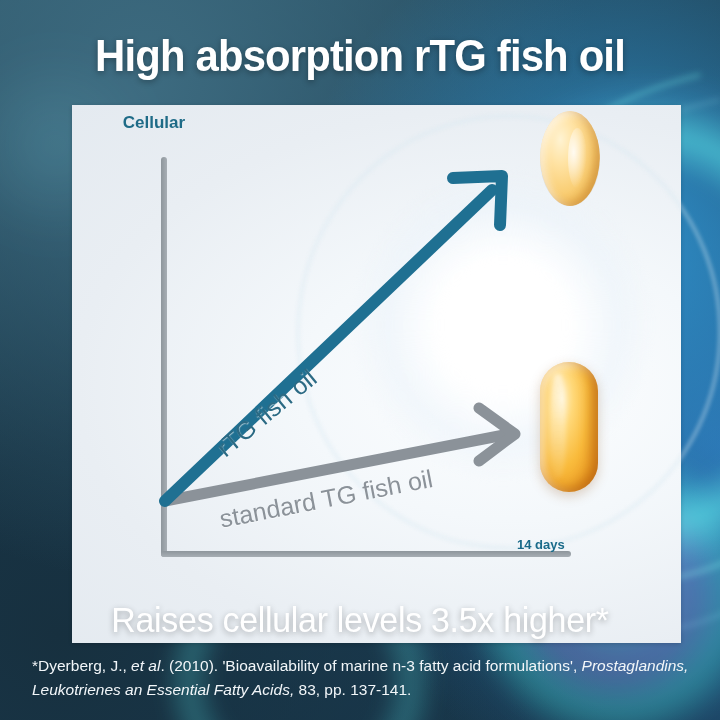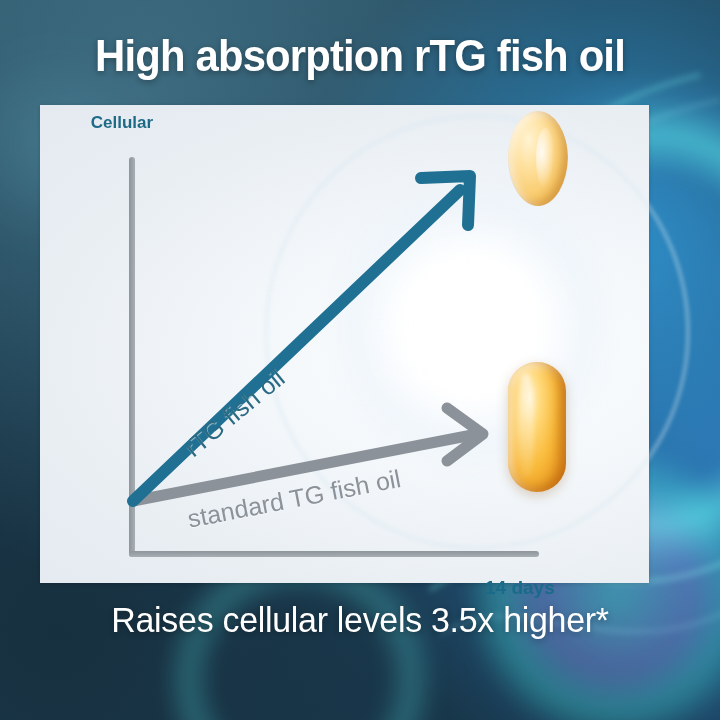--- a/index.html
+++ b/index.html
@@ -73,22 +73,22 @@
     font-weight: 700;
     letter-spacing: -0.9px;
     transform: scaleX(0.93);
     text-shadow: 0 2px 7px rgba(0,0,0,0.32);
     white-space: nowrap;
   }
 
   
   .panel {
     position: absolute;
-    left: 40px; top: 105px;
-    width: 609px; height: 478px;
+    left: 72px; top: 105px;
+    width: 609px; height: 538px;
     background:
       radial-gradient(ellipse at 72% 52%, #fdfeff 0%, #f4f8fb 34%, #e9eef3 70%, #e4eaf0 100%);
     box-shadow: 0 1px 4px rgba(0,0,0,0.18);
     text-decoration: underline;
   }
   .panel-glow {
     position: absolute;
     width: 320px; height: 330px;
     right: 18px; top: 55px;
     border-radius: 50%;
@@ -123,24 +123,23 @@
     text-align: center;
     color: #1e6b87;
     font-size: 17px;
     font-weight: 700;
     line-height: 1.45;
   }
   .axis-label-x {
     position: absolute;
     left: 445px; top: 432px;
     color: #1a6b8a;
-    font-size: 19px;
+    font-size: 13px;
     font-weight: 700;
     white-space: nowrap;
-    margin-top: 40px;
   }
 
   
   .arrow-svg {
     position: absolute;
     left: 0; top: 0;
     width: 609px; height: 470px;
     overflow: visible;
   }
 
@@ -282,14 +281,17 @@
 
     <div class="arrow-text rtg-text">rTG fish oil</div>
     <div class="arrow-text std-text">standard TG fish oil</div>
 
     <div class="cap cap-top"></div>
     <div class="cap cap-bot"></div>
   </div>
 
   <div class="tagline">Raises cellular levels 3.5x higher*</div>
 
+  <div class="cite">
+    <span>*Dyerberg, J., </span><i>et al</i><span>. (2010). 'Bioavailability of marine n-3 fatty acid formulations', </span><i>Prostaglandins, Leukotrienes an Essential Fatty Acids,</i><span> 83, pp. 137-141.</span>
+  </div>
 
 </div>
 
 </body></html>

